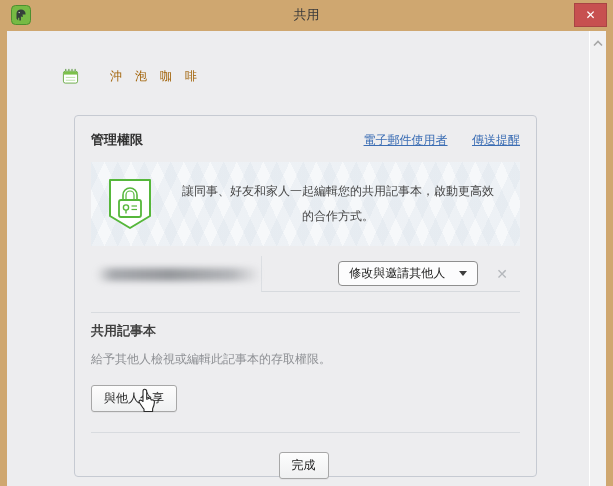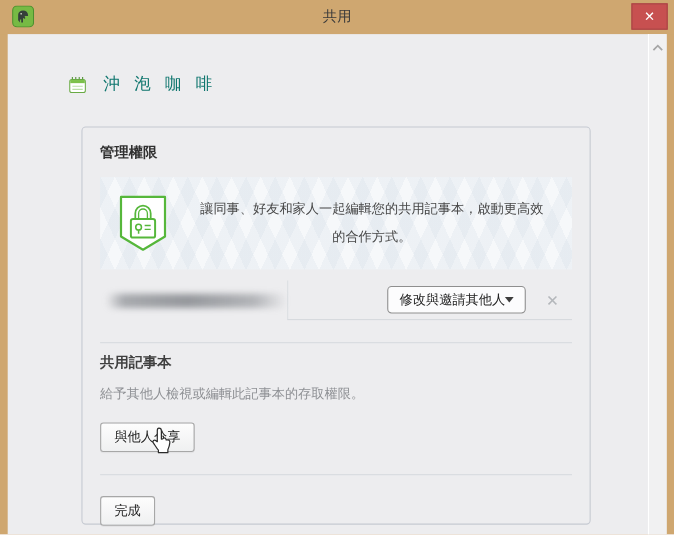--- a/index.html
+++ b/index.html
@@ -17,21 +17,21 @@
                display:flex; align-items:center; justify-content:center; cursor:pointer; }
 
   
   .content { position:absolute; left:7px; right:7px; top:31px; bottom:0; background:#ededef; }
 
   .scrollbar { position:absolute; right:0; top:0; bottom:0; width:17px; background:#f1f1f2;
                border-left:1px solid #ffffff; }
   .scroll-up { display:block; margin:9px auto 0 auto; }
 
   .nb-header { position:absolute; left:55px; top:36px; display:flex; align-items:center; }
-  .nb-title { margin-left:15px; font-size:15px; letter-spacing:13px; color:#0f766e; }
+  .nb-title { margin-left:31px; font-size:12px; letter-spacing:13px; color:#a16207; }
 
   
   .panel { position:absolute; left:67px; top:84px; width:463px; height:362px;
            border:1px solid #c6cad2; border-radius:4px; padding:14px 16px 0 16px; }
 
   .panel-head { display:flex; justify-content:space-between; align-items:baseline; }
   .panel-head .hdr { font-size:13px; font-weight:bold; color:#303030; }
   .links a { font-size:12px; color:#3c6eb4; text-decoration:underline; cursor:pointer; }
   .links a + a { margin-left:20px; }
 
@@ -46,38 +46,38 @@
   .member-email { width:170px; display:flex; align-items:center; overflow:visible; }
   .blur-blob { width:180px; height:13px; margin-left:5px; border-radius:7px;
                background:linear-gradient(90deg, rgba(110,114,120,0) 0%, rgba(110,114,120,.55) 10%,
                  rgba(90,94,100,.6) 45%, rgba(110,114,120,.45) 82%, rgba(110,114,120,0) 100%);
                filter:blur(3px); }
   .member-actions { flex:1; border-left:1px solid #dcdfe3; border-bottom:1px solid #d7dade;
                     display:flex; align-items:center; justify-content:flex-end;
                     padding-right:12px; gap:18px; }
   .dropdown { height:25px; padding:0 10px; border:1px solid #8f8f8f; border-radius:4px;
               background:#fcfcfd; font-size:12px; color:#222; display:flex; align-items:center;
-              cursor:pointer; font-family:inherit; }
+              gap:14px; cursor:pointer; font-family:inherit; }
   .caret { width:0; height:0; border-left:4px solid transparent; border-right:4px solid transparent;
            border-top:5px solid #3d3d3d; }
   .remove-x { color:#b4b7bb; font-size:14px; font-weight:bold; cursor:pointer; line-height:1; }
 
   .sep { height:1px; background:#d8dbdf; }
   .sep1 { margin-top:20px; }
   .sep2 { margin-top:20px; }
 
   .section-header { margin-top:9px; font-size:13px; font-weight:bold; color:#404040; }
   .section-desc { margin-top:11px; font-size:12px; color:#8e9094; }
 
   .btn-row { margin-top:17px; display:flex; gap:9px; }
   .win-btn { border:1px solid #a7a7a7; border-radius:3px; padding:4px 12px; font-size:12px;
              color:#222; background:linear-gradient(#fdfdfd,#eff0f1); cursor:pointer;
              font-family:inherit; box-shadow:0 1px 0 rgba(0,0,0,.04); }
 
-  .done-row { margin-top:19px; display:flex; justify-content:flex-start; padding-right:4px; }
+  .done-row { margin-top:19px; display:flex; justify-content:center; padding-right:4px; }
 
   .cursor { position:absolute; left:129px; top:356px; pointer-events:none; }
 </style>
 </head>
 <body>
 
 <div class="window">
 
   <div class="titlebar">
     <svg class="app-icon" viewBox="0 0 20 20">
@@ -116,20 +116,24 @@
             <line x1="4" y1="13.5" x2="14" y2="13.5"></line>
         </g>
       </svg>
       <span class="nb-title">沖泡咖啡</span>
     </div>
 
     <div class="panel">
 
       <div class="panel-head">
         <span class="hdr">管理權限</span>
+        <span class="links">
+          <a>電子郵件使用者</a>
+          <a>傳送提醒</a>
+        </span>
       </div>
 
       <div class="banner">
         <svg width="44" height="52" viewBox="0 0 44 52">
           <path d="M2 2 H42 V38 L22 50 L2 38 Z" fill="#ffffff" stroke="#56b73b" stroke-width="2" stroke-linejoin="round"></path>
           <path d="M15 22 v-5 a7 7 0 0 1 14 0 v5" fill="none" stroke="#56b73b" stroke-width="1.6"></path>
           <path d="M18 22 v-5 a4 4 0 0 1 8 0 v5" fill="none" stroke="#56b73b" stroke-width="1.2"></path>
           <rect x="11" y="22" width="22" height="17" rx="2" fill="none" stroke="#56b73b" stroke-width="1.8"></rect>
           <circle cx="18" cy="29.5" r="2.6" fill="none" stroke="#56b73b" stroke-width="1.4"></circle>
           <line x1="18" y1="32" x2="18" y2="35.5" stroke="#56b73b" stroke-width="1.4"></line>

